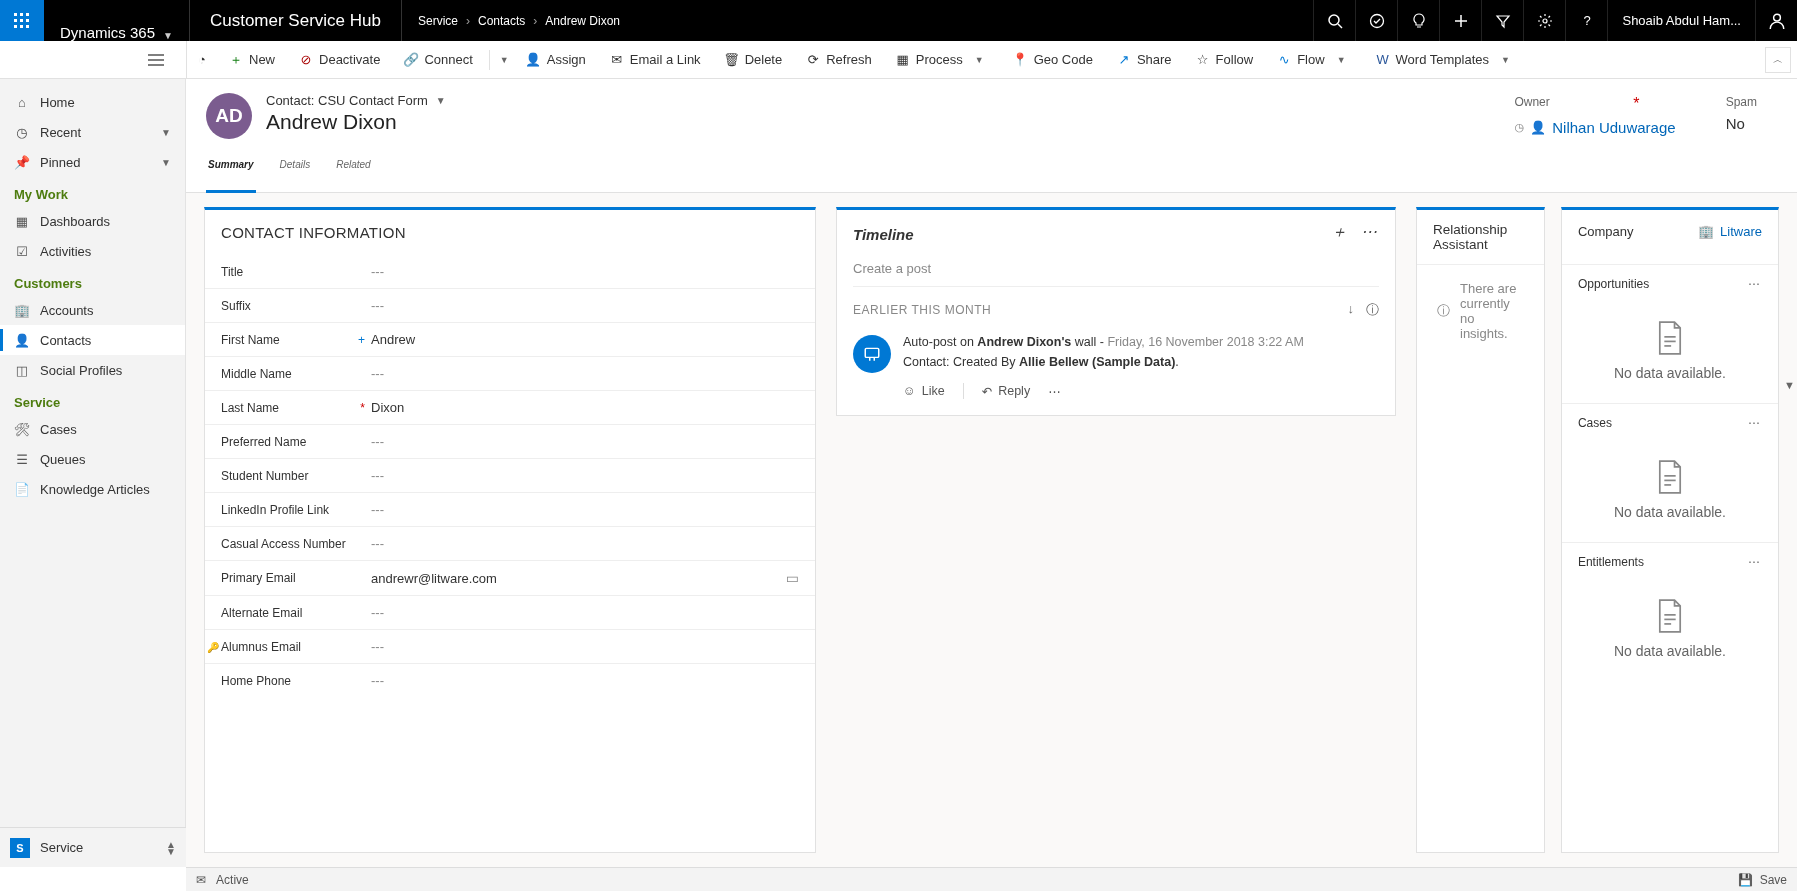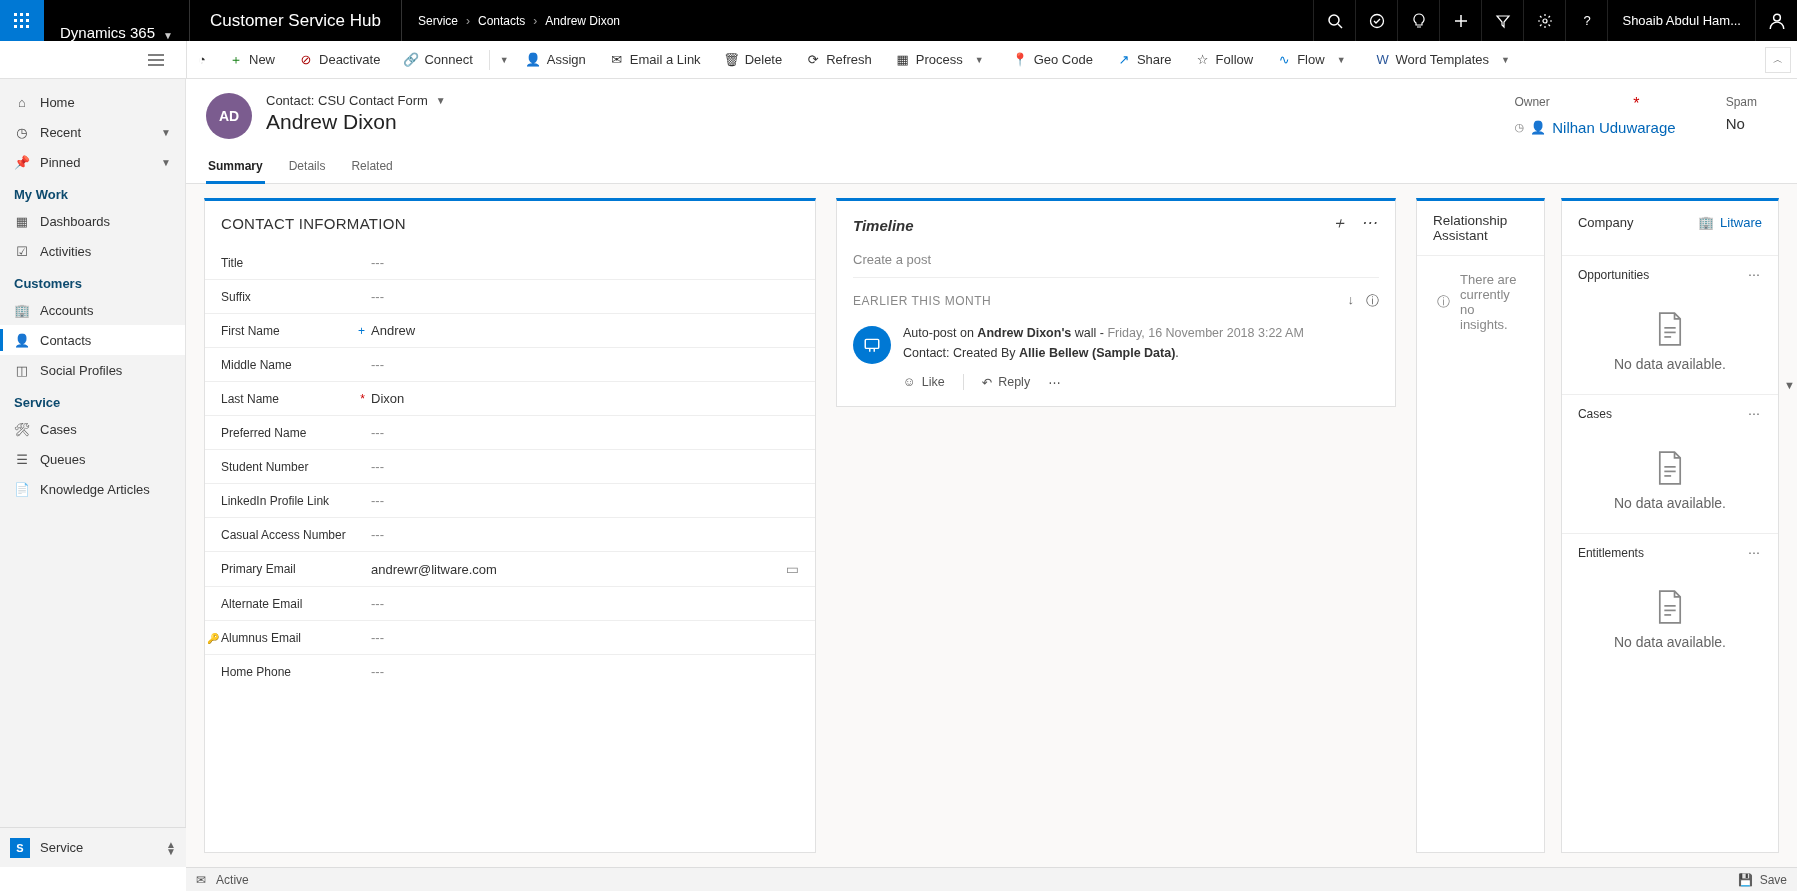--- a/index.html
+++ b/index.html
@@ -29,43 +29,43 @@
   .cmdbar .end { margin-left:auto; display:flex; align-items:center; padding-right:6px;}
   .endchev { width:26px; height:26px; display:flex; align-items:center; justify-content:center; background:#fff; border:1px solid #e1e1e1; font-size:10px; color:#333;}
 
   
   .body { display: flex; height: calc(891px - 41px - 38px - 24px); }
   .sidebar { width: 186px; background: #f3f3f3; border-right: 1px solid #e3e3e3; padding-top: 8px; overflow:hidden; }
   .hamb { width: 40px; height: 32px; display: flex; align-items:center; justify-content:center; margin-left:4px; cursor:pointer; }
   .nav-item { display: flex; align-items: center; gap: 10px; padding: 7px 14px; cursor: pointer; font-size: 13px; color: #333; position:relative; }
   .nav-item .nico { width: 16px; height: 16px; display:inline-flex; align-items:center; justify-content:center; color:#555;}
   .nav-item .trail { margin-left: auto; font-size: 10px; color:#666;}
-  .nav-group { padding: 10px 14px 4px; font-size: 13px; font-weight: 600; color: #0c4a6e; }
+  .nav-group { padding: 10px 14px 4px; font-size: 13px; font-weight: 600; color: #4d7c0f; }
   .nav-item.active { background: #fff; }
   .nav-item.active::before { content:""; position:absolute; left:0; top:4px; bottom:4px; width:3px; background:#0078d4;}
   .area-switch { position:absolute; bottom:24px; left:0; width:186px; height:40px; background:#f3f3f3; border-top:1px solid #ddd; display:flex; align-items:center; padding:0 10px; gap:10px;}
   .area-switch .sq { width:20px; height:20px; background:#0078d4; color:#fff; font-size:11px; display:flex; align-items:center; justify-content:center; font-weight:600;}
   .area-switch .updown { margin-left:auto; font-size:10px; color:#666; display:flex; flex-direction:column; line-height:7px;}
 
   
   .main { flex: 1; display: flex; flex-direction: column; overflow:hidden;}
   .record-header { display:flex; padding: 14px 20px 6px; align-items:flex-start; }
-  .avatar { width:46px; height:46px; border-radius:50%; background:#7b5c8f; color:#fff; display:flex; align-items:center; justify-content:center; font-size:14px; font-weight:600; margin-right:14px; }
+  .avatar { width:46px; height:46px; border-radius:50%; background:#7b5c8f; color:#fff; display:flex; align-items:center; justify-content:center; font-size:19px; font-weight:600; margin-right:14px; }
   .rh-left { }
   .formlabel { font-size:13px; color:#333; display:flex; align-items:center; gap:8px;}
   .formlabel .chev { font-size:10px; color:#666;}
   .recname { font-size:21px; color:#222; margin-top:2px; }
   .rh-right { margin-left:auto; display:flex; gap:50px; padding-right:20px; padding-top:2px;}
   .hf { }
   .hf-label { font-size:12px; color:#666; margin-bottom:6px; }
   .hf-val { font-size:15px; color:#0066b8; display:flex; align-items:center; gap:6px;}
   .hf-val.black { color:#333; font-size:15px;}
   .req { color:#c00; font-size:16px; vertical-align:top;}
   .tabs { display:flex; gap:22px; padding: 8px 20px 0; border-bottom:1px solid #e1e1e1; }
-  .tab { padding: 6px 2px 10px; font-size:12px; color:#666; cursor:pointer; position:relative;}
+  .tab { padding: 6px 2px 22px; font-size:10px; color:#666; cursor:pointer; position:relative;font-style:italic;}
   .tab.active { color:#222; font-weight:600; }
   .tab.active::after { content:""; position:absolute; left:0; right:0; bottom:-1px; height:3px; background:#0078d4;}
 
   .form-area { flex:1; padding: 14px 18px; display:flex; gap:20px; background:#faf9f8; overflow:hidden;}
   .card { background:#fff; border:1px solid #e1e1e1; border-top:3px solid #0078d4; }
   .card.left { width: 612px; }
   .card.mid { width: 560px; }
   .card.right { flex:1; display:flex; flex-direction:row; gap:16px; background:transparent; border:none;}
   .card-inner { border:1px solid #e1e1e1; border-top:3px solid #0078d4; background:#fff;}
   .sec-title { font-size:15px; padding: 14px 16px; letter-spacing:.3px; color:#333; }

